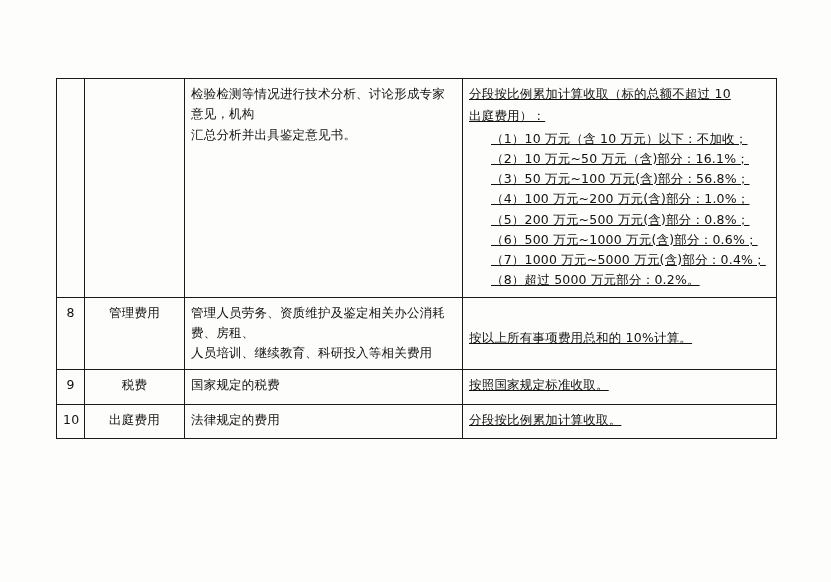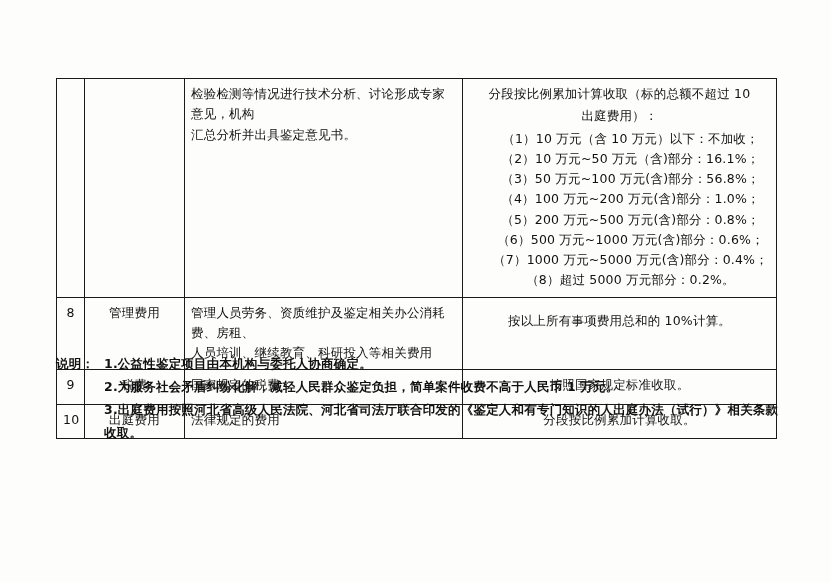--- a/index.html
+++ b/index.html
@@ -42,21 +42,21 @@
     letter-spacing: 0.2px;
   }
   col.c-num { width: 28px; }
   col.c-name { width: 100px; }
   col.c-desc { width: 278px; }
   col.c-std { width: 314px; }
 
   td.num { text-align: center; font-size: 12.5px; padding-top: 5px; }
   td.name { text-align: center; margin-left: 12px; }
   td.desc { text-align: left; }
-  td.std { text-align: center; }
+  td.std { text-align: left; text-decoration: underline; }
 
   .row-tall td { height: 182px; }
 
   .std-lead {
     display: block;
     margin-bottom: 2px;
   }
   .std-item {
     display: block;
     text-indent: 0;
@@ -126,21 +126,21 @@
         </tr>
 
         <tr>
           <td class="num">8</td>
           <td class="name">管理费用</td>
           <td class="desc">
             <span class="desc-line">管理人员劳务、资质维护及鉴定相关办公消耗费、房租、</span>
             <span class="desc-line">人员培训、继续教育、科研投入等相关费用</span>
           </td>
           <td class="std">
-            <span class="std-lead" style="margin-top:8px;">按以上所有事项费用总和的 10%计算。</span>
+            <span class="std-lead" style="margin-top:25px;">按以上所有事项费用总和的 10%计算。</span>
           </td>
         </tr>
 
         <tr>
           <td class="num">9</td>
           <td class="name">税费</td>
           <td class="desc">
             <span class="desc-line">国家规定的税费</span>
           </td>
           <td class="std">
@@ -155,25 +155,14 @@
             <span class="desc-line">法律规定的费用</span>
           </td>
           <td class="std">
             <span class="std-lead">分段按比例累加计算收取。</span>
           </td>
         </tr>
       </tbody>
     </table>
   </div>
 
-  <div class="notes">
-    <div>
-      <span class="n-first-label">说明：</span><span class="note-body">1.公益性鉴定项目由本机构与委托人协商确定。</span>
-    </div>
-    <div class="n-row">
-      <span class="note-body">2.为服务社会矛盾纠纷化解，减轻人民群众鉴定负担，简单案件收费不高于人民币 1 万元。</span>
-    </div>
-    <div class="n-row">
-      <span class="note-body">3.出庭费用按照河北省高级人民法院、河北省司法厅联合印发的《鉴定人和有专门知识的人出庭办法（试行）》相关条款收取。</span>
-    </div>
-  </div>
 
 </div>
 
 </body></html>

